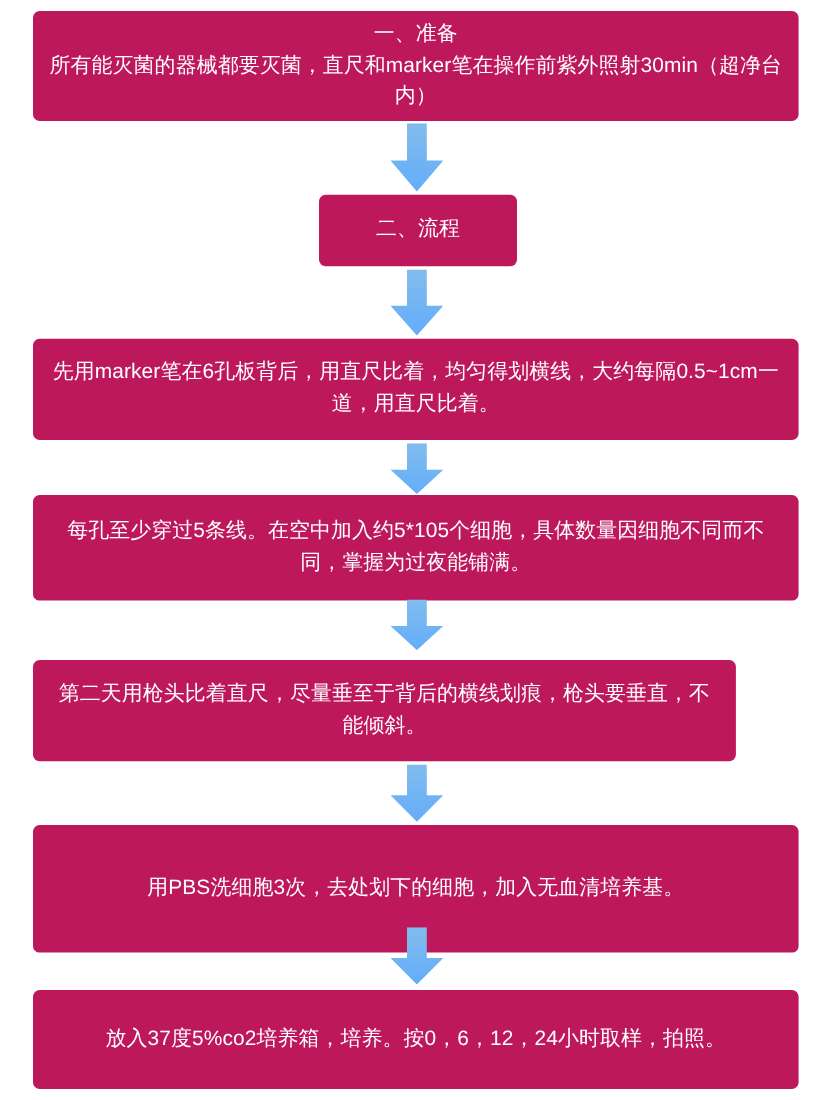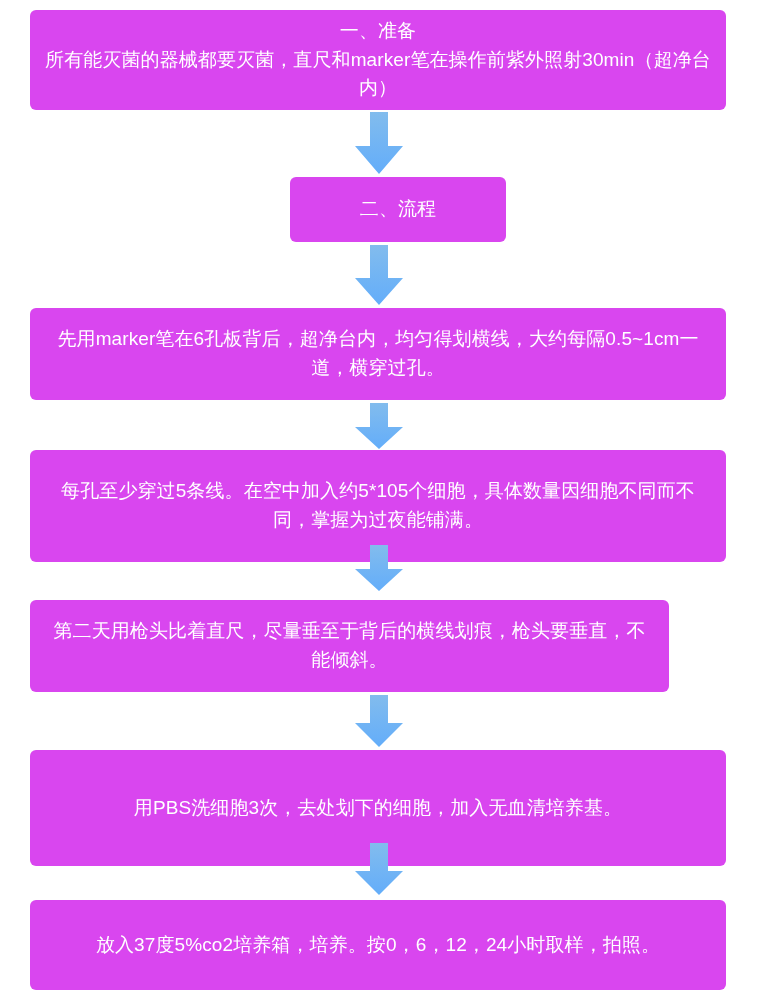--- a/index.html
+++ b/index.html
@@ -17,21 +17,21 @@
 
   #flowchart {
     position: relative;
     width: 757px;
     height: 1000px;
   }
 
   .node {
     position: absolute;
     box-sizing: border-box;
-    background: #d946ef;
+    background: #be185d;
     border-radius: 6px;
     color: #ffffff;
     display: flex;
     align-items: center;
     justify-content: center;
     text-align: center;
     padding: 4px 14px;
     line-height: 1.52;
     font-size: 19px;
     letter-spacing: 0.1px;
@@ -59,45 +59,45 @@
   <svg class="arrow" style="left:355px; top:112px;" width="48" height="62" viewBox="0 0 48 62">
     <defs>
       <linearGradient id="ag1" x1="0" y1="0" x2="0" y2="1">
         <stop offset="0" stop-color="#82bced"></stop>
         <stop offset="1" stop-color="#63adfa"></stop>
       </linearGradient>
     </defs>
     <polygon points="15,0 33,0 33,34 48,34 24,62 0,34 15,34" fill="url(#ag1)"></polygon>
   </svg>
 
-  <div class="node narrow" style="left:290px; top:177px; width:216px; height:65px;font-family:Liberation Serif, serif;">二、流程</div>
+  <div class="node narrow" style="left:290px; top:177px; width:180px; height:65px;font-family:Liberation Serif, serif;">二、流程</div>
 
   <svg class="arrow" style="left:355px; top:245px;" width="48" height="60" viewBox="0 0 48 60">
     <defs>
       <linearGradient id="ag2" x1="0" y1="0" x2="0" y2="1">
         <stop offset="0" stop-color="#82bced"></stop>
         <stop offset="1" stop-color="#63adfa"></stop>
       </linearGradient>
     </defs>
     <polygon points="15,0 33,0 33,33 48,33 24,60 0,33 15,33" fill="url(#ag2)"></polygon>
   </svg>
 
-  <div class="node" style="left:30px; top:308px; width:696px; height:92px;">先用marker笔在6孔板背后，超净台内，均匀得划横线，大约每隔0.5~1cm一道，横穿过孔。</div>
+  <div class="node" style="left:30px; top:308px; width:696px; height:92px;">先用marker笔在6孔板背后，用直尺比着，均匀得划横线，大约每隔0.5~1cm一道，用直尺比着。</div>
 
   <svg class="arrow" style="left:355px; top:403px;" width="48" height="46" viewBox="0 0 48 46">
     <defs>
       <linearGradient id="ag3" x1="0" y1="0" x2="0" y2="1">
         <stop offset="0" stop-color="#82bced"></stop>
         <stop offset="1" stop-color="#63adfa"></stop>
       </linearGradient>
     </defs>
     <polygon points="15,0 33,0 33,24 48,24 24,46 0,24 15,24" fill="url(#ag3)"></polygon>
   </svg>
 
-  <div class="node" style="left:30px; top:450px; width:696px; height:112px;">每孔至少穿过5条线。在空中加入约5*105个细胞，具体数量因细胞不同而不同，掌握为过夜能铺满。</div>
+  <div class="node" style="left:30px; top:450px; width:696px; height:96px;">每孔至少穿过5条线。在空中加入约5*105个细胞，具体数量因细胞不同而不同，掌握为过夜能铺满。</div>
 
   <svg class="arrow" style="left:355px; top:545px;" width="48" height="46" viewBox="0 0 48 46">
     <defs>
       <linearGradient id="ag4" x1="0" y1="0" x2="0" y2="1">
         <stop offset="0" stop-color="#82bced"></stop>
         <stop offset="1" stop-color="#63adfa"></stop>
       </linearGradient>
     </defs>
     <polygon points="15,0 33,0 33,24 48,24 24,46 0,24 15,24" fill="url(#ag4)"></polygon>
   </svg>

